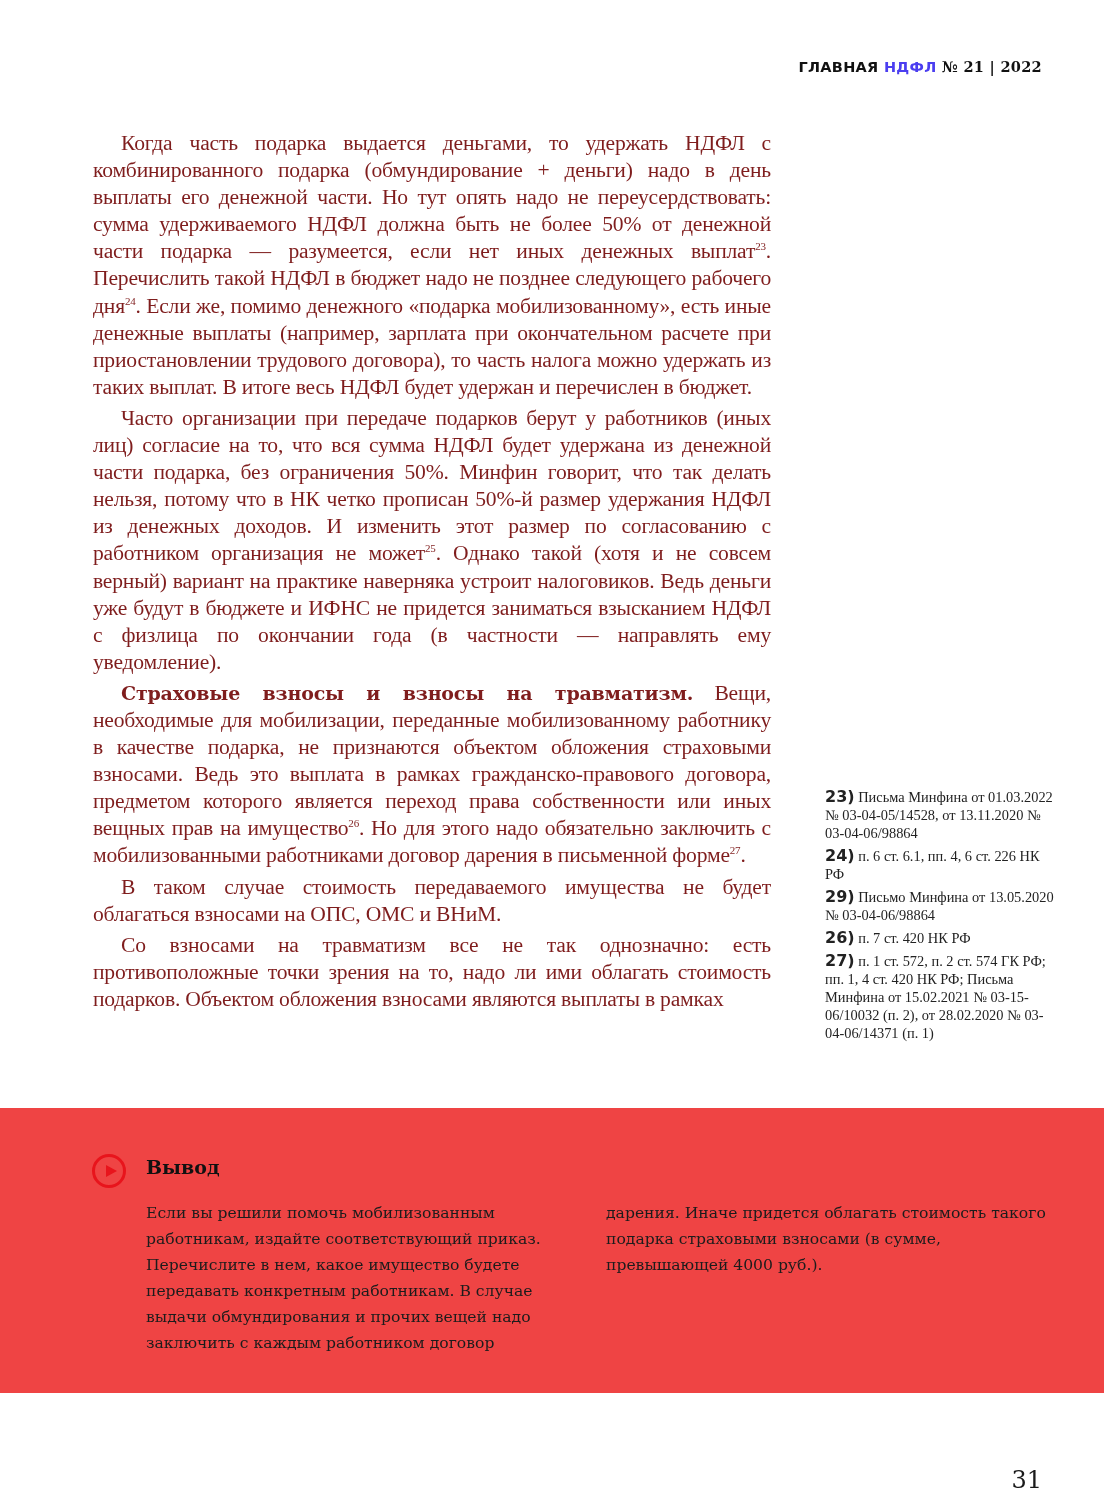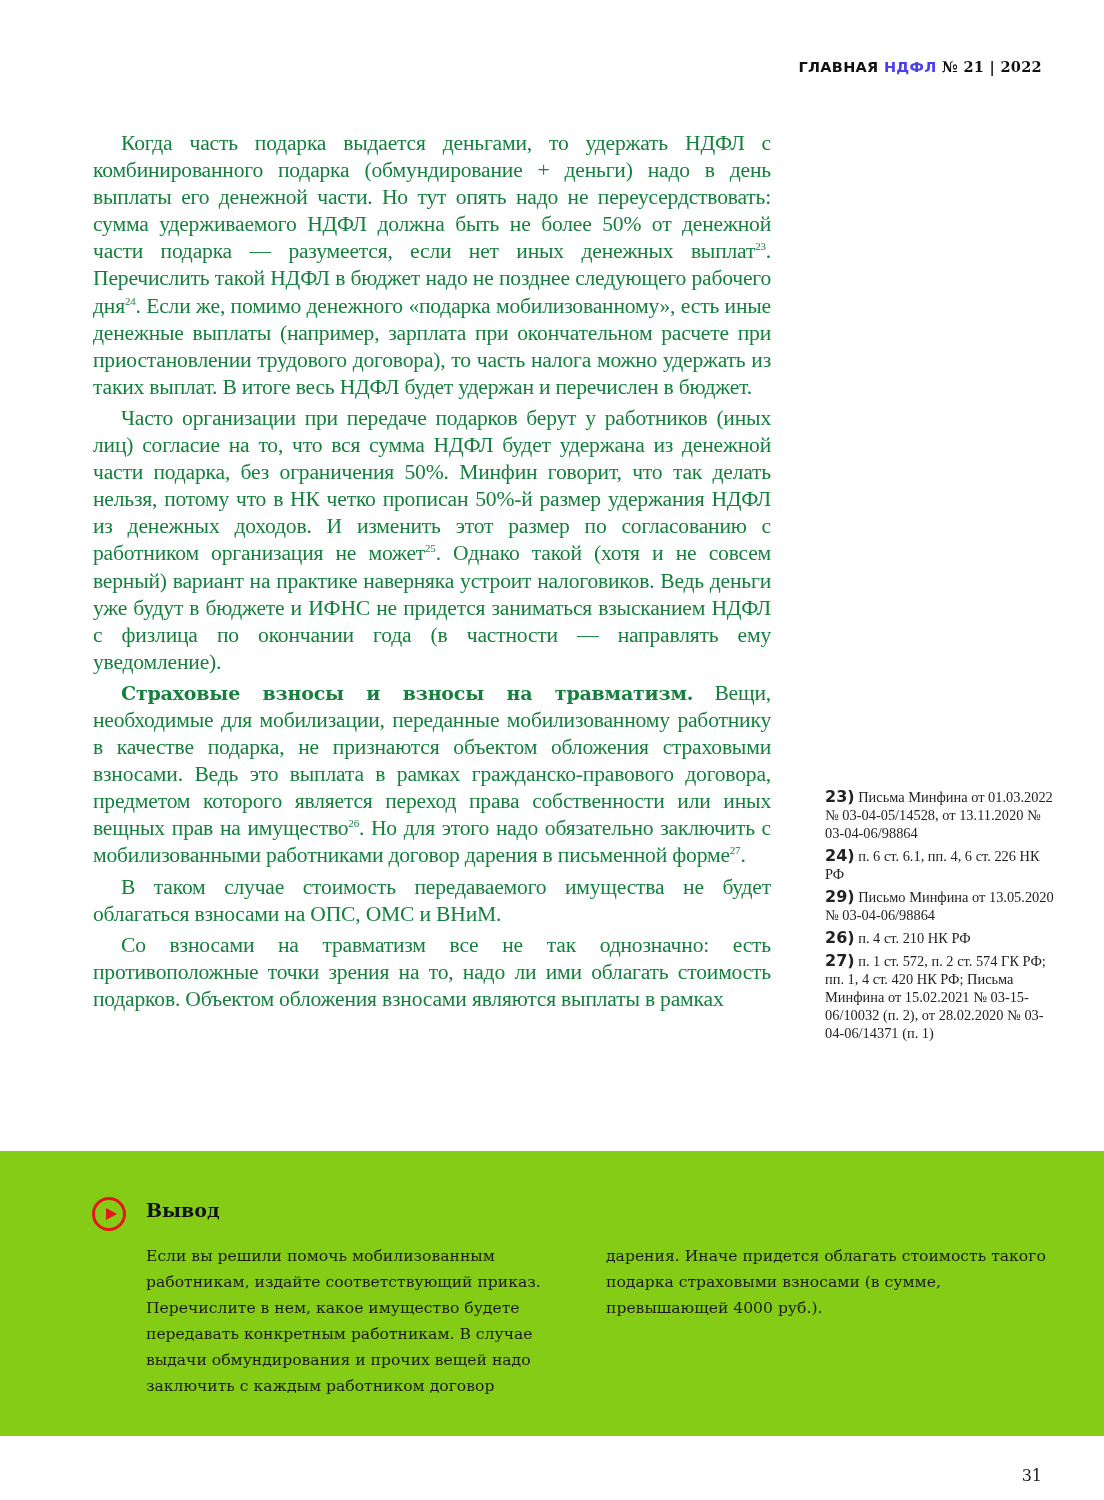--- a/index.html
+++ b/index.html
@@ -12,38 +12,38 @@
     position: absolute; top: 58px; right: 62px;
     font-family: "DejaVu Sans", "Liberation Sans", sans-serif;
     font-weight: bold; font-size: 14.5px; letter-spacing: 0.3px; color: #111;
   }
   .header .brand-accent { color: #4b3ef0; }
   .header .issue { font-family: "DejaVu Serif", "Liberation Serif", serif; font-weight: bold; }
 
   .main {
     position: absolute; left: 93px; top: 130px; width: 678px;
     font-family: "Liberation Serif", "DejaVu Serif", serif;
-    font-size: 21.6px; line-height: 27.1px; color: #15803d;
+    font-size: 21.6px; line-height: 27.1px; color: #7f1d1d;
     text-align: justify; letter-spacing: -0.2px;
   }
   .main p { margin: 0 0 4px 0; text-indent: 28px; }
   .main sup { font-size: 11px; line-height: 0; vertical-align: 8px; }
   .main b { font-family: "DejaVu Serif", serif; font-size: 19px; }
 
   .notes {
     position: absolute; left: 825px; top: 788px; width: 230px;
     font-family: "Liberation Serif", "DejaVu Serif", serif;
     font-size: 14.4px; line-height: 18px; color: #222;
   }
   .notes .note { margin-bottom: 5px; }
   .notes .num { font-family: "DejaVu Sans", sans-serif; font-weight: bold; font-size: 16px; }
 
   .summary {
-    position: absolute; left: 0; top: 1151px; width: 1104px; height: 285px;
-    background: #84cc16;
+    position: absolute; left: 0; top: 1108px; width: 1104px; height: 285px;
+    background: #ef4444;
   }
   .summary .scallop {
     position: absolute; top: -6px; left: 0; width: 1104px; height: 8px;
     background-image: radial-gradient(circle at 6px 0px, #ffffff 5px, transparent 5.5px);
     background-size: 12.5px 8px; background-repeat: repeat-x;
   }
   .summary .icon {
     position: absolute; left: 92px; top: 46px; width: 34px; height: 34px;
     box-sizing: border-box; border: 3.5px solid #e8141c; border-radius: 50%;
   }
@@ -59,21 +59,21 @@
     position: absolute; top: 92px; width: 440px;
     font-family: "DejaVu Serif", "Liberation Serif", serif;
     font-size: 15.6px; line-height: 26px; color: #1c1c1c;
   }
   .summary .col p { margin: 0; }
   .summary .col-left { left: 146px; }
   .summary .col-right { left: 606px; }
 
   .page-number {
     position: absolute; right: 62px; top: 1466px;
-    font-family: "DejaVu Serif", serif; font-size: 16px; color: #1a1a1a;
+    font-family: "DejaVu Serif", serif; font-size: 24px; color: #1a1a1a;
   }
 </style>
 </head>
 <body>
 
 <div class="header">
   <span>ГЛАВНАЯ</span>
   <span class="brand-accent">НДФЛ</span>
   <span class="issue">№ 21 | 2022</span>
 </div>
@@ -83,21 +83,21 @@
   <p><span>Часто организации при передаче подарков берут у работников (иных лиц) согласие на то, что вся сумма НДФЛ будет удержана из денежной части подарка, без ограничения 50%. Минфин говорит, что так делать нельзя, потому что в НК четко прописан 50%-й размер удержания НДФЛ из денежных доходов. И изменить этот размер по согласованию с работником организация не может</span><sup>25</sup><span>. Однако такой (хотя и не совсем верный) вариант на практике наверняка устроит налоговиков. Ведь деньги уже будут в бюджете и ИФНС не придется заниматься взысканием НДФЛ с физлица по окончании года (в частности — направлять ему уведомление).</span></p>
   <p><b>Страховые взносы и взносы на травматизм.</b><span> Вещи, необходимые для мобилизации, переданные мобилизованному работнику в качестве подарка, не признаются объектом обложения страховыми взносами. Ведь это выплата в рамках гражданско-правового договора, предметом которого является переход права собственности или иных вещных прав на имущество</span><sup>26</sup><span>. Но для этого надо обязательно заключить с мобилизованными работниками договор дарения в письменной форме</span><sup>27</sup><span>.</span></p>
   <p><span>В таком случае стоимость передаваемого имущества не будет облагаться взносами на ОПС, ОМС и ВНиМ.</span></p>
   <p><span>Со взносами на травматизм все не так однозначно: есть противоположные точки зрения на то, надо ли ими облагать стоимость подарков. Объектом обложения взносами являются выплаты в рамках</span></p>
 </div>
 
 <div class="notes">
   <div class="note"><span class="num">23)</span> <span>Письма Минфина от 01.03.2022 № 03-04-05/14528, от 13.11.2020 № 03-04-06/98864</span></div>
   <div class="note"><span class="num">24)</span> <span>п. 6 ст. 6.1, пп. 4, 6 ст. 226 НК РФ</span></div>
   <div class="note"><span class="num">29)</span> <span>Письмо Минфина от 13.05.2020 № 03-04-06/98864</span></div>
-  <div class="note"><span class="num">26)</span> <span>п. 4 ст. 210 НК РФ</span></div>
+  <div class="note"><span class="num">26)</span> <span>п. 7 ст. 420 НК РФ</span></div>
   <div class="note"><span class="num">27)</span> <span>п. 1 ст. 572, п. 2 ст. 574 ГК РФ; пп. 1, 4 ст. 420 НК РФ; Письма Минфина от 15.02.2021 № 03-15-06/10032 (п. 2), от 28.02.2020 № 03-04-06/14371 (п. 1)</span></div>
 </div>
 
 <div class="summary">
   <div class="scallop"></div>
   <div class="icon"></div>
   <div class="title">Вывод</div>
   <div class="col col-left">
     <p>Если вы решили помочь мобилизованным работникам, издайте соответствующий приказ. Перечислите в нем, какое имущество будете передавать конкретным работникам. В случае выдачи обмундирования и прочих вещей надо заключить с каждым работником договор</p>
   </div>

